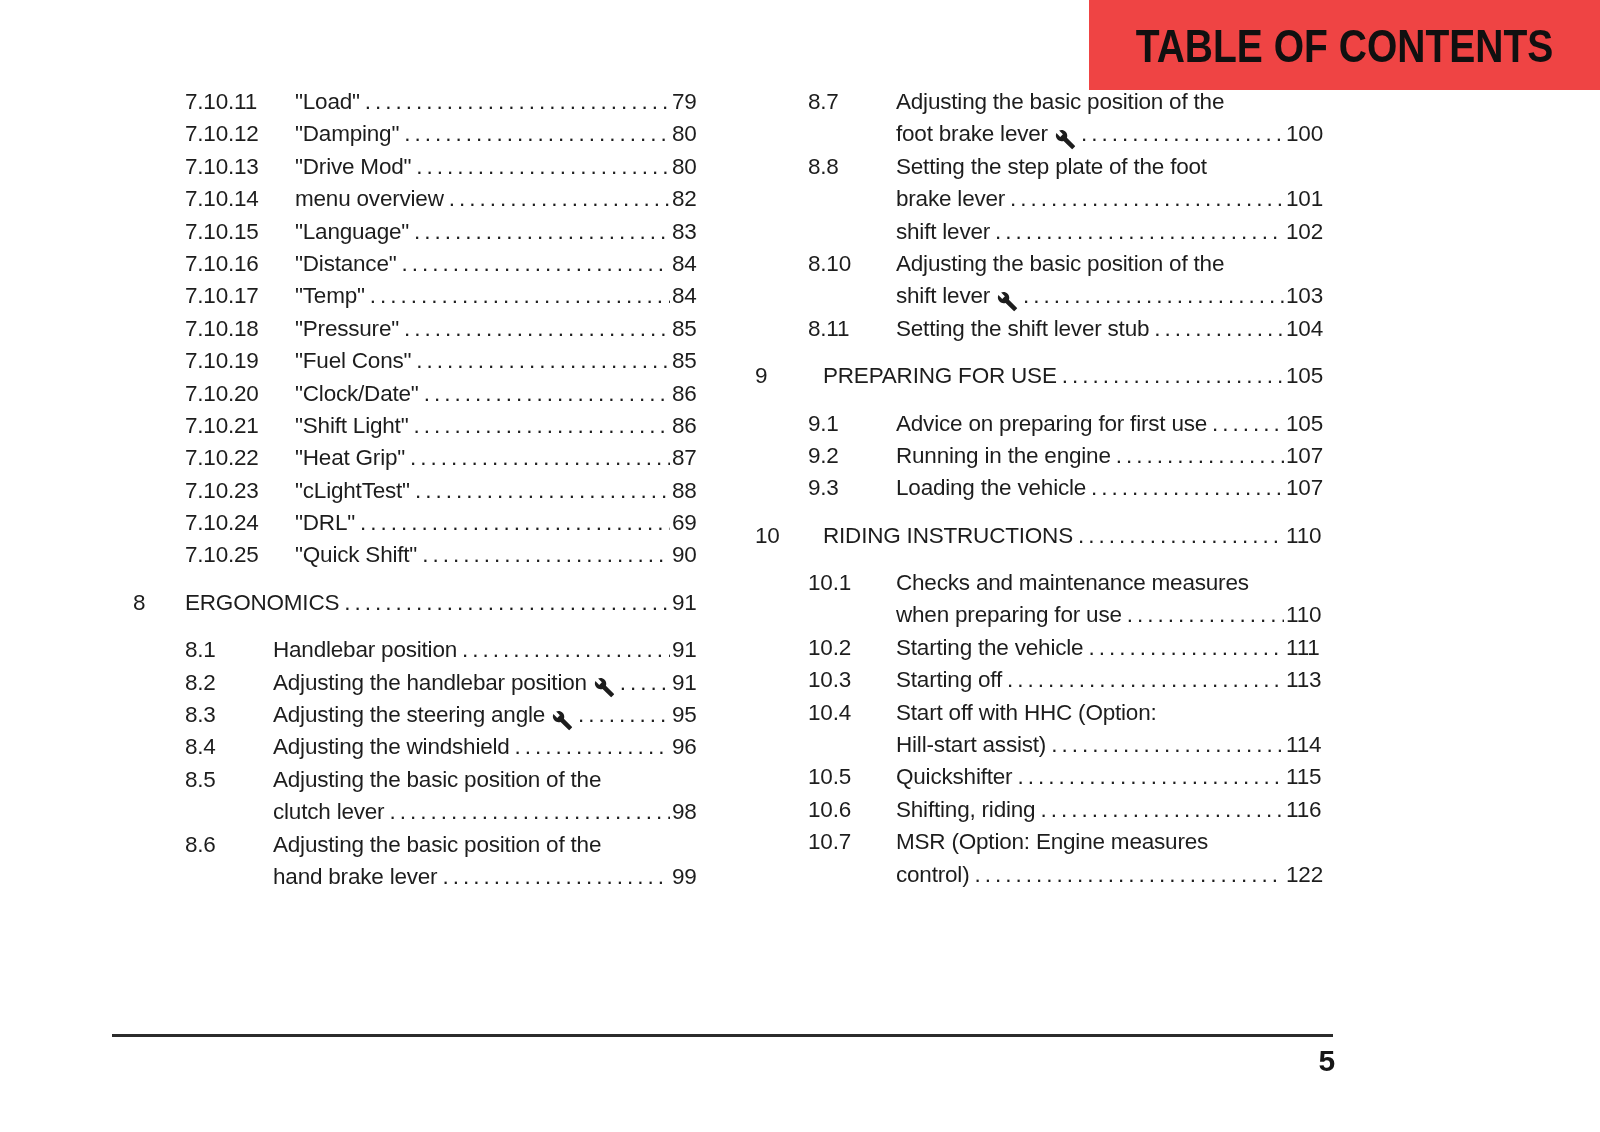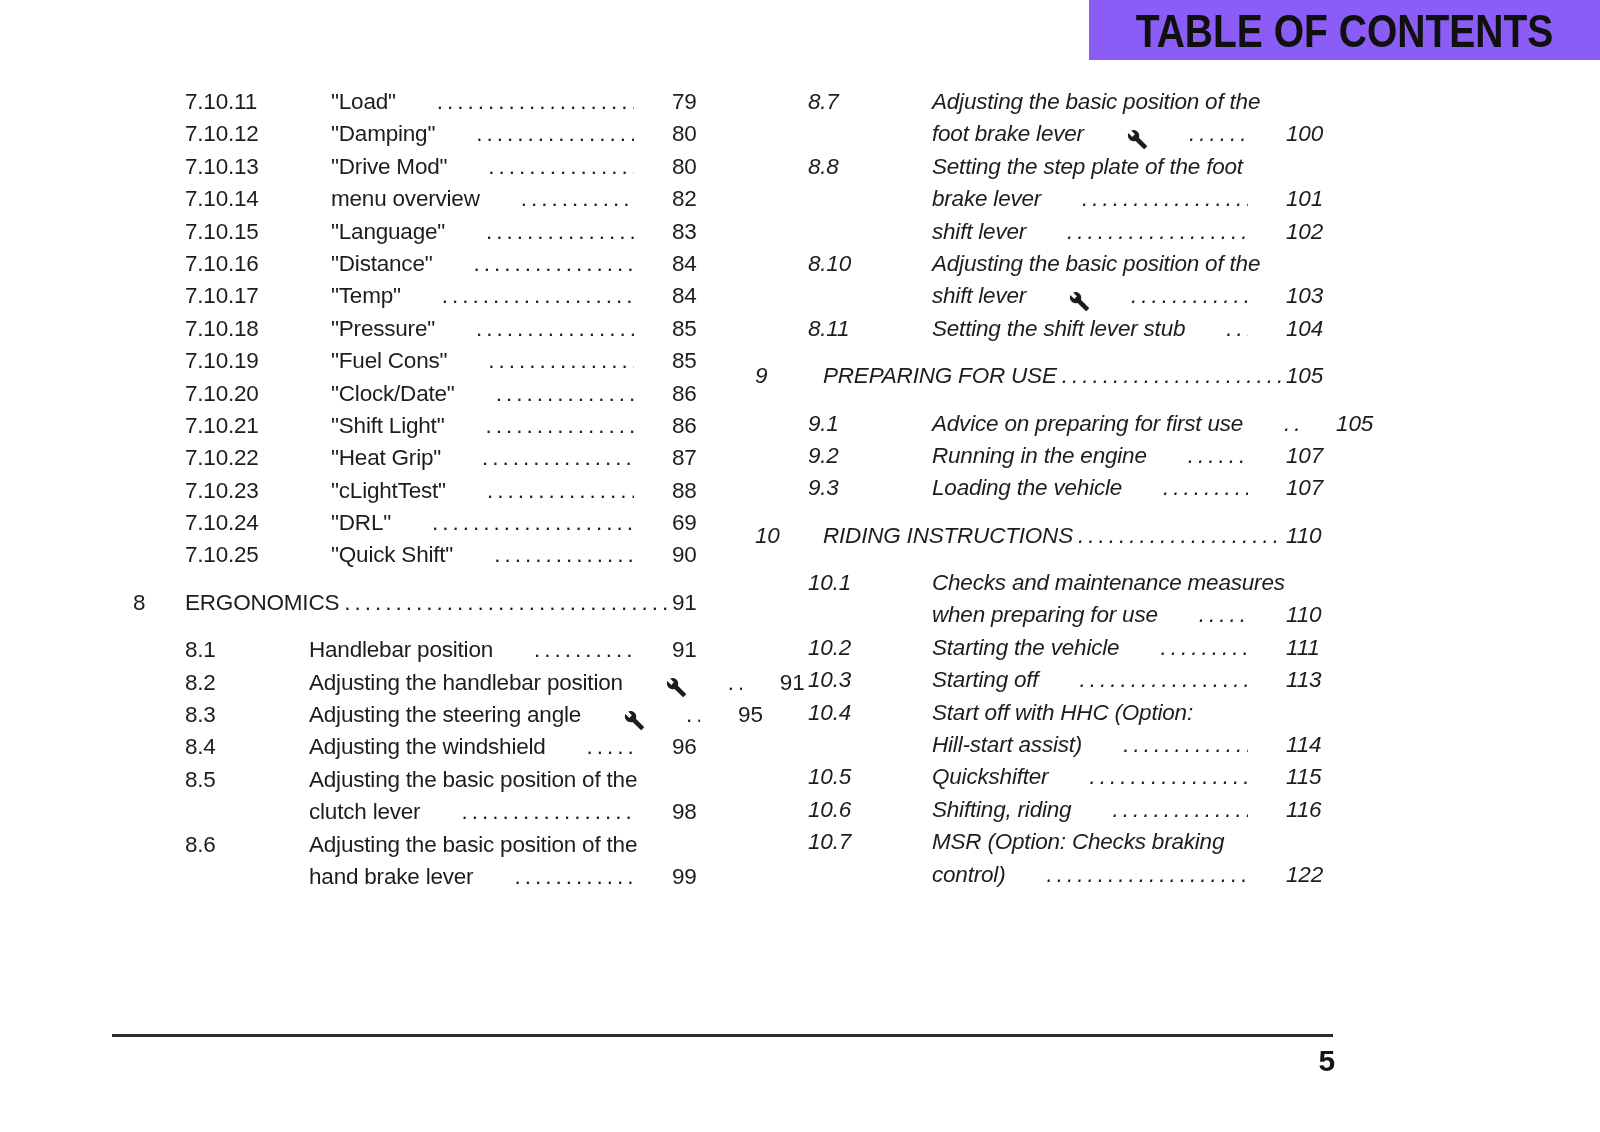--- a/index.html
+++ b/index.html
@@ -8,48 +8,48 @@
     font-family: "Liberation Sans", "DejaVu Sans", sans-serif;
     color: #1d1d1d;
     position: relative;
     letter-spacing: -0.2px;
   }
 
   
   .header-bar {
     position: absolute;
     left: 1089px; top: 0;
-    width: 511px; height: 60px;
-    background: #8b5cf6;
+    width: 511px; height: 90px;
+    background: #ef4444;
     display: flex; align-items: center; justify-content: center;
   }
   .header-bar h1 {
     font-size: 47px;
     font-weight: bold;
     color: #101010;
     white-space: nowrap;
     transform: scaleX(0.83);
     transform-origin: center;
     letter-spacing: 0;
   }
 
   
   .col { position: absolute; top: 89px; font-size: 22.5px; }
   .col-left  { left: 133px; width: 585px; --chapnum: 52px; --subindent: 52px; }
-  .col-right { left: 755px; width: 577px; font-style: italic; --chapnum: 68px; --subindent: 53px; }
+  .col-right { left: 755px; width: 577px; --chapnum: 68px; --subindent: 53px; }
 
   .entry.chapter { margin: 15px 0; }
 
   .line {
     display: flex;
     align-items: baseline;
     height: 32.4px;
     white-space: nowrap;
   }
-  .section .line { padding-left: var(--subindent); gap: 36px; }
+  .section .line { padding-left: var(--subindent); }
 
   .num { flex: 0 0 auto; }
   .chapter .num { width: var(--chapnum); }
   .section .num { width: 88px; }
   .section .num.wide { width: 110px; }
 
   .txt { flex: 0 0 auto; }
 
   .dots {
     flex: 1 1 auto;
@@ -452,21 +452,21 @@
           <div class="line">
             <span class="num">10.6</span>
             <span class="txt">Shifting, riding</span>
             <span class="dots"></span>
             <span class="pg">116</span>
           </div>
         </div>
         <div class="entry section">
           <div class="line">
             <span class="num">10.7</span>
-            <span class="txt">MSR (Option: Checks braking</span>
+            <span class="txt">MSR (Option: Engine measures</span>
           </div>
           <div class="line">
             <span class="num"></span>
             <span class="txt">control)</span>
             <span class="dots"></span>
             <span class="pg">122</span>
           </div>
         </div>
       </section>
   </main>

